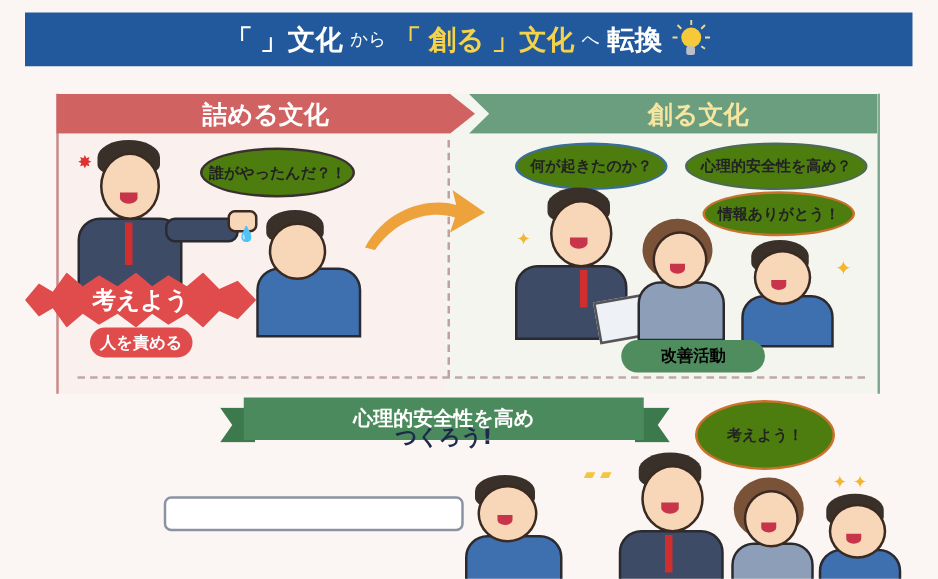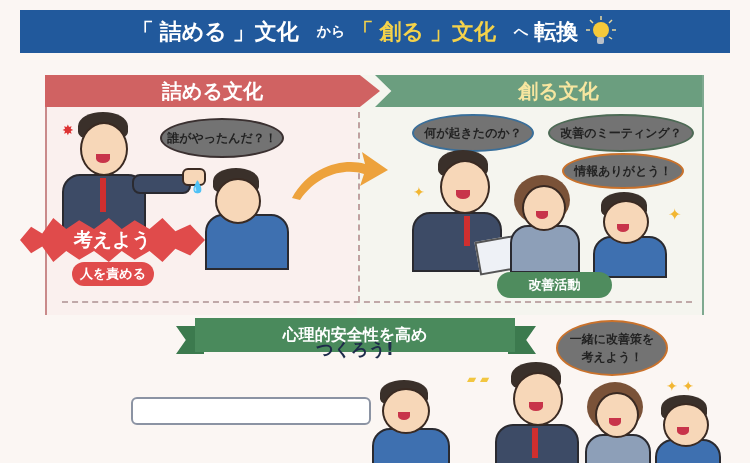--- a/index.html
+++ b/index.html
@@ -1,38 +1,38 @@
 <!DOCTYPE html>
 <html><head>
 <meta charset="utf-8">
 <style>
   html,body{margin:0;padding:0;}
   body{width:750px;height:463px;overflow:hidden;background:#fbf6f3;font-family:"DejaVu Sans","Liberation Sans",sans-serif;position:relative;}
   .abs{position:absolute;}
   
   .title-bar{left:20px;top:10px;width:710px;height:43px;background:#21599c;display:flex;align-items:center;justify-content:center;gap:6px;color:#fff;font-weight:bold;}
   .title-bar .big{font-size:22px;}
-  .title-bar .small{font-size:14px;font-weight:bold;margin-left:12px;}
+  .title-bar .small{font-size:14px;font-weight:normal;}
   .title-bar .yellow{color:#f4d24a;}
   
   .left-panel{left:45px;top:75px;width:320px;height:240px;border-left:2px solid #c98a8a;background:#faf0ee;}
   .right-panel{left:357px;top:75px;width:345px;height:240px;border-right:2px solid #7fa990;background:#f5f5ef;}
   .left-head{left:45px;top:75px;width:335px;height:32px;background:#d06262;clip-path:polygon(0 0,94% 0,100% 50%,94% 100%,0 100%);color:#fff;font-weight:bold;font-size:20px;display:flex;align-items:center;justify-content:center;}
   .right-head{left:375px;top:75px;width:327px;height:32px;background:#6b9e7f;clip-path:polygon(0 0,100% 0,100% 100%,0 100%,5% 50%);color:#f7e6a0;font-weight:bold;font-size:20px;display:flex;align-items:center;justify-content:center;padding-left:40px;box-sizing:border-box;}
   .vdash{left:358px;top:112px;height:190px;border-left:2px dashed #c0a0a0;}
   .hdash{left:62px;top:301px;width:630px;border-top:2px dashed #c0a8a8;}
-  .bubble{background:#737373;border:2px solid;border-radius:50%;display:flex;align-items:center;justify-content:center;font-weight:bold;font-size:12px;color:#222;text-align:center;}
+  .bubble{background:#4d7c0f;border:2px solid;border-radius:50%;display:flex;align-items:center;justify-content:center;font-weight:bold;font-size:12px;color:#222;text-align:center;}
   .b-dark{border-color:#3a3030;}
   .b-blue{border-color:#3a6f9a;}
   .b-green{border-color:#4d6a55;}
   .b-orange{border-color:#c9722c;}
   .starburst{left:20px;top:218px;width:185px;height:44px;background:#e04b4b;color:#fff;font-weight:bold;font-size:19px;display:flex;align-items:center;justify-content:center;
     clip-path:polygon(0 50%,6% 20%,12% 35%,18% 0,25% 25%,32% 5%,40% 25%,48% 0,55% 25%,62% 5%,70% 25%,77% 0,84% 30%,92% 15%,100% 50%,92% 85%,84% 70%,77% 100%,70% 75%,62% 95%,55% 75%,48% 100%,40% 75%,32% 95%,25% 75%,18% 100%,12% 65%,6% 80%);}
   .pill-red{left:72px;top:262px;width:82px;height:24px;background:#e04b4b;border-radius:12px;color:#fff;font-weight:bold;font-size:13px;display:flex;align-items:center;justify-content:center;}
-  .pill-green{left:497px;top:272px;width:115px;height:26px;background:#4f8c5e;border-radius:13px;color:#ffffff;font-weight:bold;font-size:13px;display:flex;align-items:center;justify-content:center;}
+  .pill-green{left:497px;top:272px;width:115px;height:26px;background:#4f8c5e;border-radius:13px;color:#000000;font-weight:bold;font-size:13px;display:flex;align-items:center;justify-content:center;}
   
   .person{position:absolute;}
   .head{position:absolute;border-radius:50%;background:#f7d7b8;border:2px solid #3a2a22;}
   .hair{position:absolute;border-radius:50% 50% 30% 30%;background:#3a302a;}
   .hair.brown{background:#7a5238;}
   .body{position:absolute;border-radius:18px 18px 0 0;border:2px solid #2a2a30;}
   .suit{background:#3d4b66;}
   .work{background:#3e70b0;}
   .grey{background:#8d9fb8;}
   .tie{position:absolute;width:6px;background:#cf2f2f;}
@@ -45,21 +45,20 @@
   .tsukurou{left:300px;top:338px;width:110px;height:22px;color:#1e2a4a;font-weight:bold;font-size:17px;text-align:center;}
   .meeting{left:131px;top:397px;width:240px;height:28px;background:#fff;border:2px solid #8b93a3;border-radius:6px;display:flex;align-items:center;padding-left:12px;box-sizing:border-box;font-weight:bold;font-size:13px;}
   .meeting .navy{color:#1e2a6a;}
   .meeting .green{color:#4f8c5e;}
 </style>
 </head>
 <body>
 
 <div class="abs title-bar">
   <span class="big">「</span>
-    <span class="big">詰める</span>
     <span class="big">」文化</span>
   <span class="small">から</span>
   <span class="big yellow">「</span>
     <span class="big yellow">創る</span>
     <span class="big yellow">」文化</span>
   <span class="small">へ</span>
   <span class="big">転換</span>
   <svg width="34" height="34" viewBox="0 0 34 34">
     <g stroke="#e9d9a0" stroke-width="1.5">
         <line x1="17" y1="1" x2="17" y2="5"></line>
@@ -102,21 +101,21 @@
 <span class="abs" style="left:190px;top:180px;color:#9ab8d8;font-size:12px;">💧</span>
 
 <div class="abs starburst">考えよう</div>
 <div class="abs pill-red">人を責める</div>
 
 <svg class="abs arrow" viewBox="0 0 100 50">
   <path d="M2 48 C 20 15, 55 8, 75 14 L 72 2 L 98 20 L 70 36 L 74 24 C 55 18, 28 24, 10 50 Z" fill="#eda23c"></path>
 </svg>
 
 <div class="abs bubble b-blue" style="left:412px;top:114px;width:118px;height:34px;">何が起きたのか？</div>
-<div class="abs bubble b-green" style="left:548px;top:114px;width:142px;height:34px;">改善のミーティング？</div>
+<div class="abs bubble b-green" style="left:548px;top:114px;width:142px;height:34px;">心理的安全性を高め？</div>
 <div class="abs bubble b-orange" style="left:562px;top:153px;width:118px;height:32px;">情報ありがとう！</div>
 
 <div class="person" style="left:412px;top:150px;">
   <div class="body suit" style="left:0;top:62px;width:86px;height:56px;"></div>
   <div class="tie" style="left:52px;top:66px;height:30px;"></div>
   <div class="hair" style="left:26px;top:0;width:50px;height:28px;"></div>
   <div class="head" style="left:28px;top:10px;width:46px;height:50px;"></div>
   <div class="mouth" style="left:44px;top:40px;width:14px;height:9px;"></div>
 </div>
 <div class="abs" style="left:477px;top:238px;width:40px;height:30px;background:#eef1f6;border:2px solid #555;transform:rotate(-10deg);"></div>
@@ -143,21 +142,20 @@
 <div class="abs ribbon-tail-r"></div>
 <div class="abs ribbon">
   <span>心理的安全性を高め</span>
 </div>
 <div class="abs tsukurou">つくろう!</div>
 
 <div class="abs meeting">
 </div>
 
 <div class="abs bubble b-orange" style="left:556px;top:320px;width:108px;height:52px;flex-direction:column;line-height:18px;">
-  <span>一緒に改善策を</span>
   <span>考えよう！</span>
 </div>
 
 <div class="person" style="left:372px;top:380px;">
   <div class="body work" style="left:0;top:48px;width:74px;height:40px;"></div>
   <div class="hair" style="left:8px;top:0;width:48px;height:26px;"></div>
   <div class="head" style="left:10px;top:8px;width:44px;height:42px;"></div>
   <div class="mouth" style="left:26px;top:32px;width:12px;height:8px;"></div>
 </div>
 <div class="person" style="left:485px;top:362px;">

